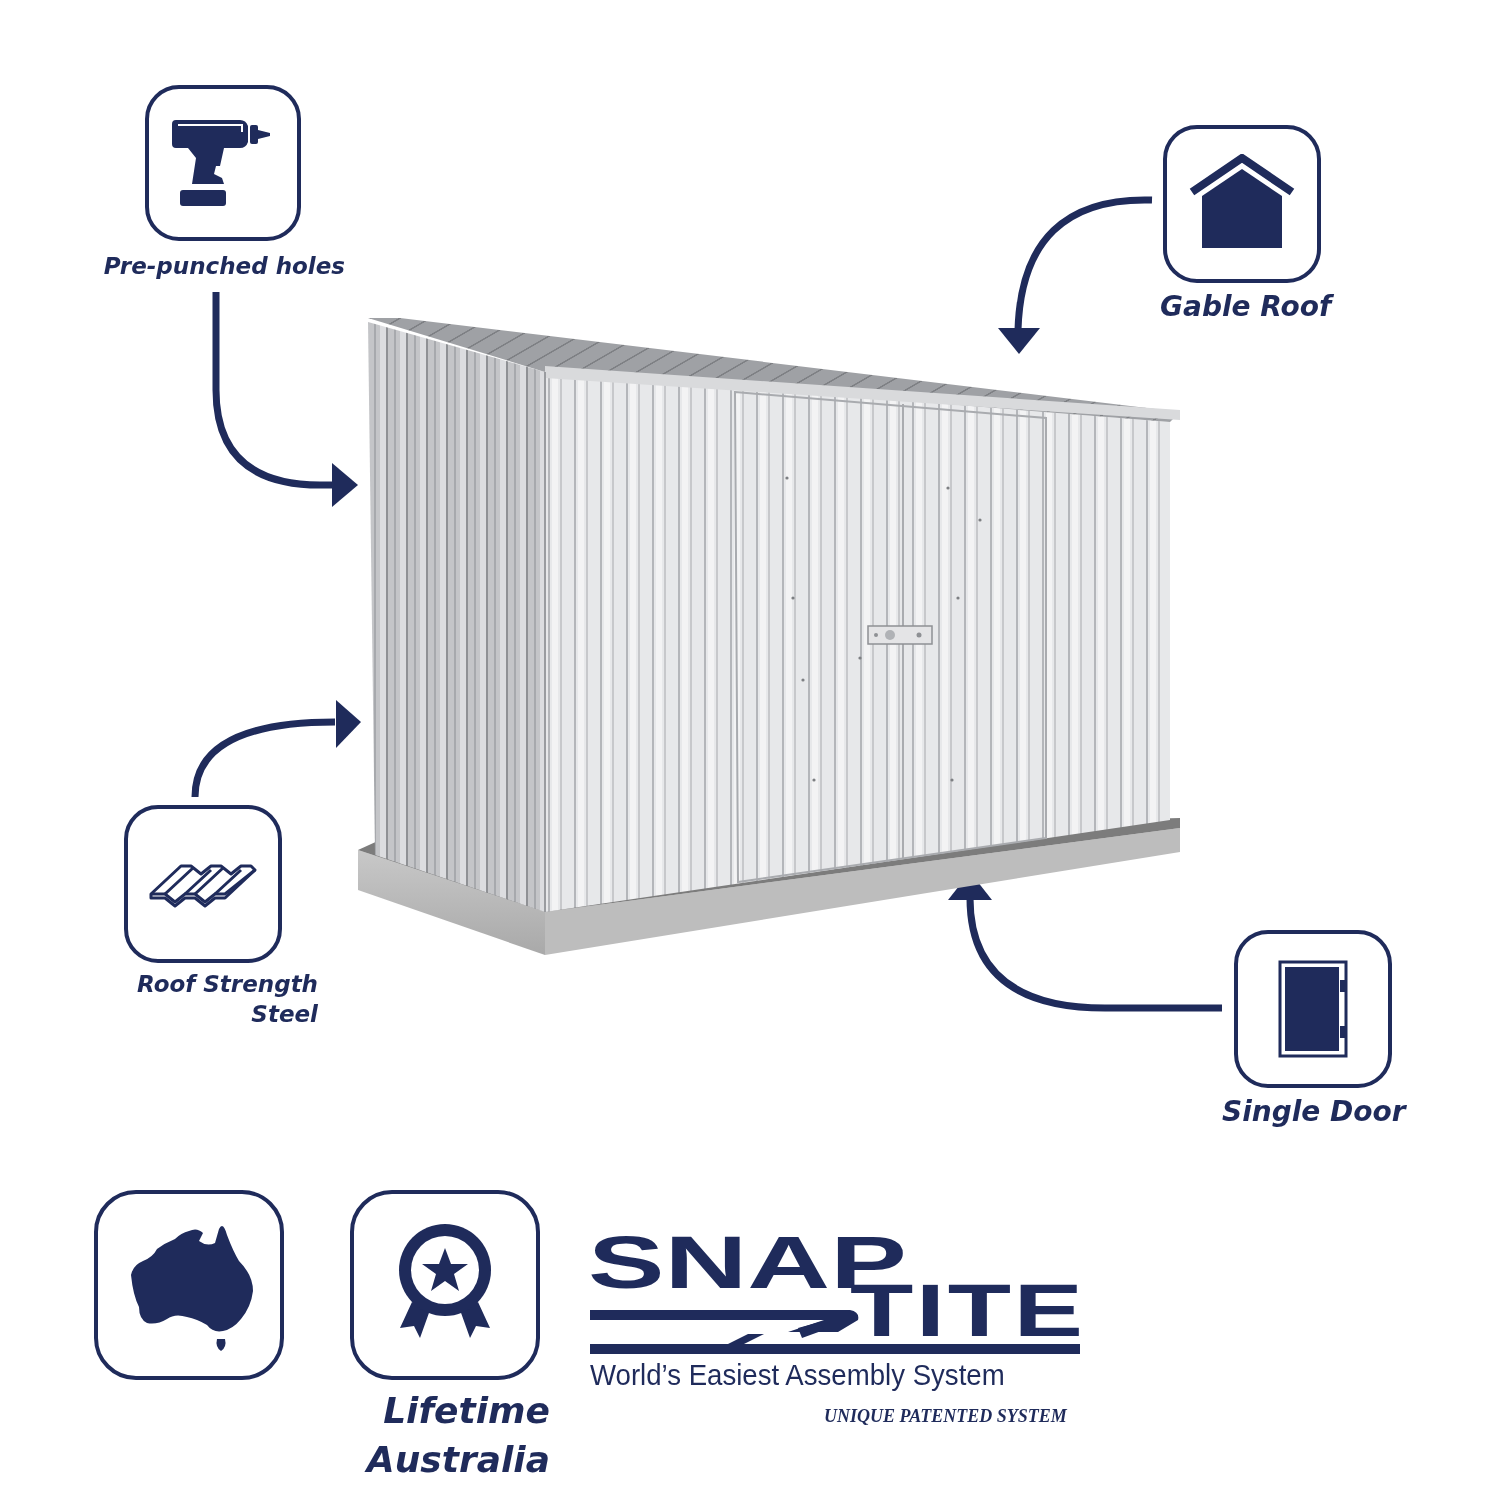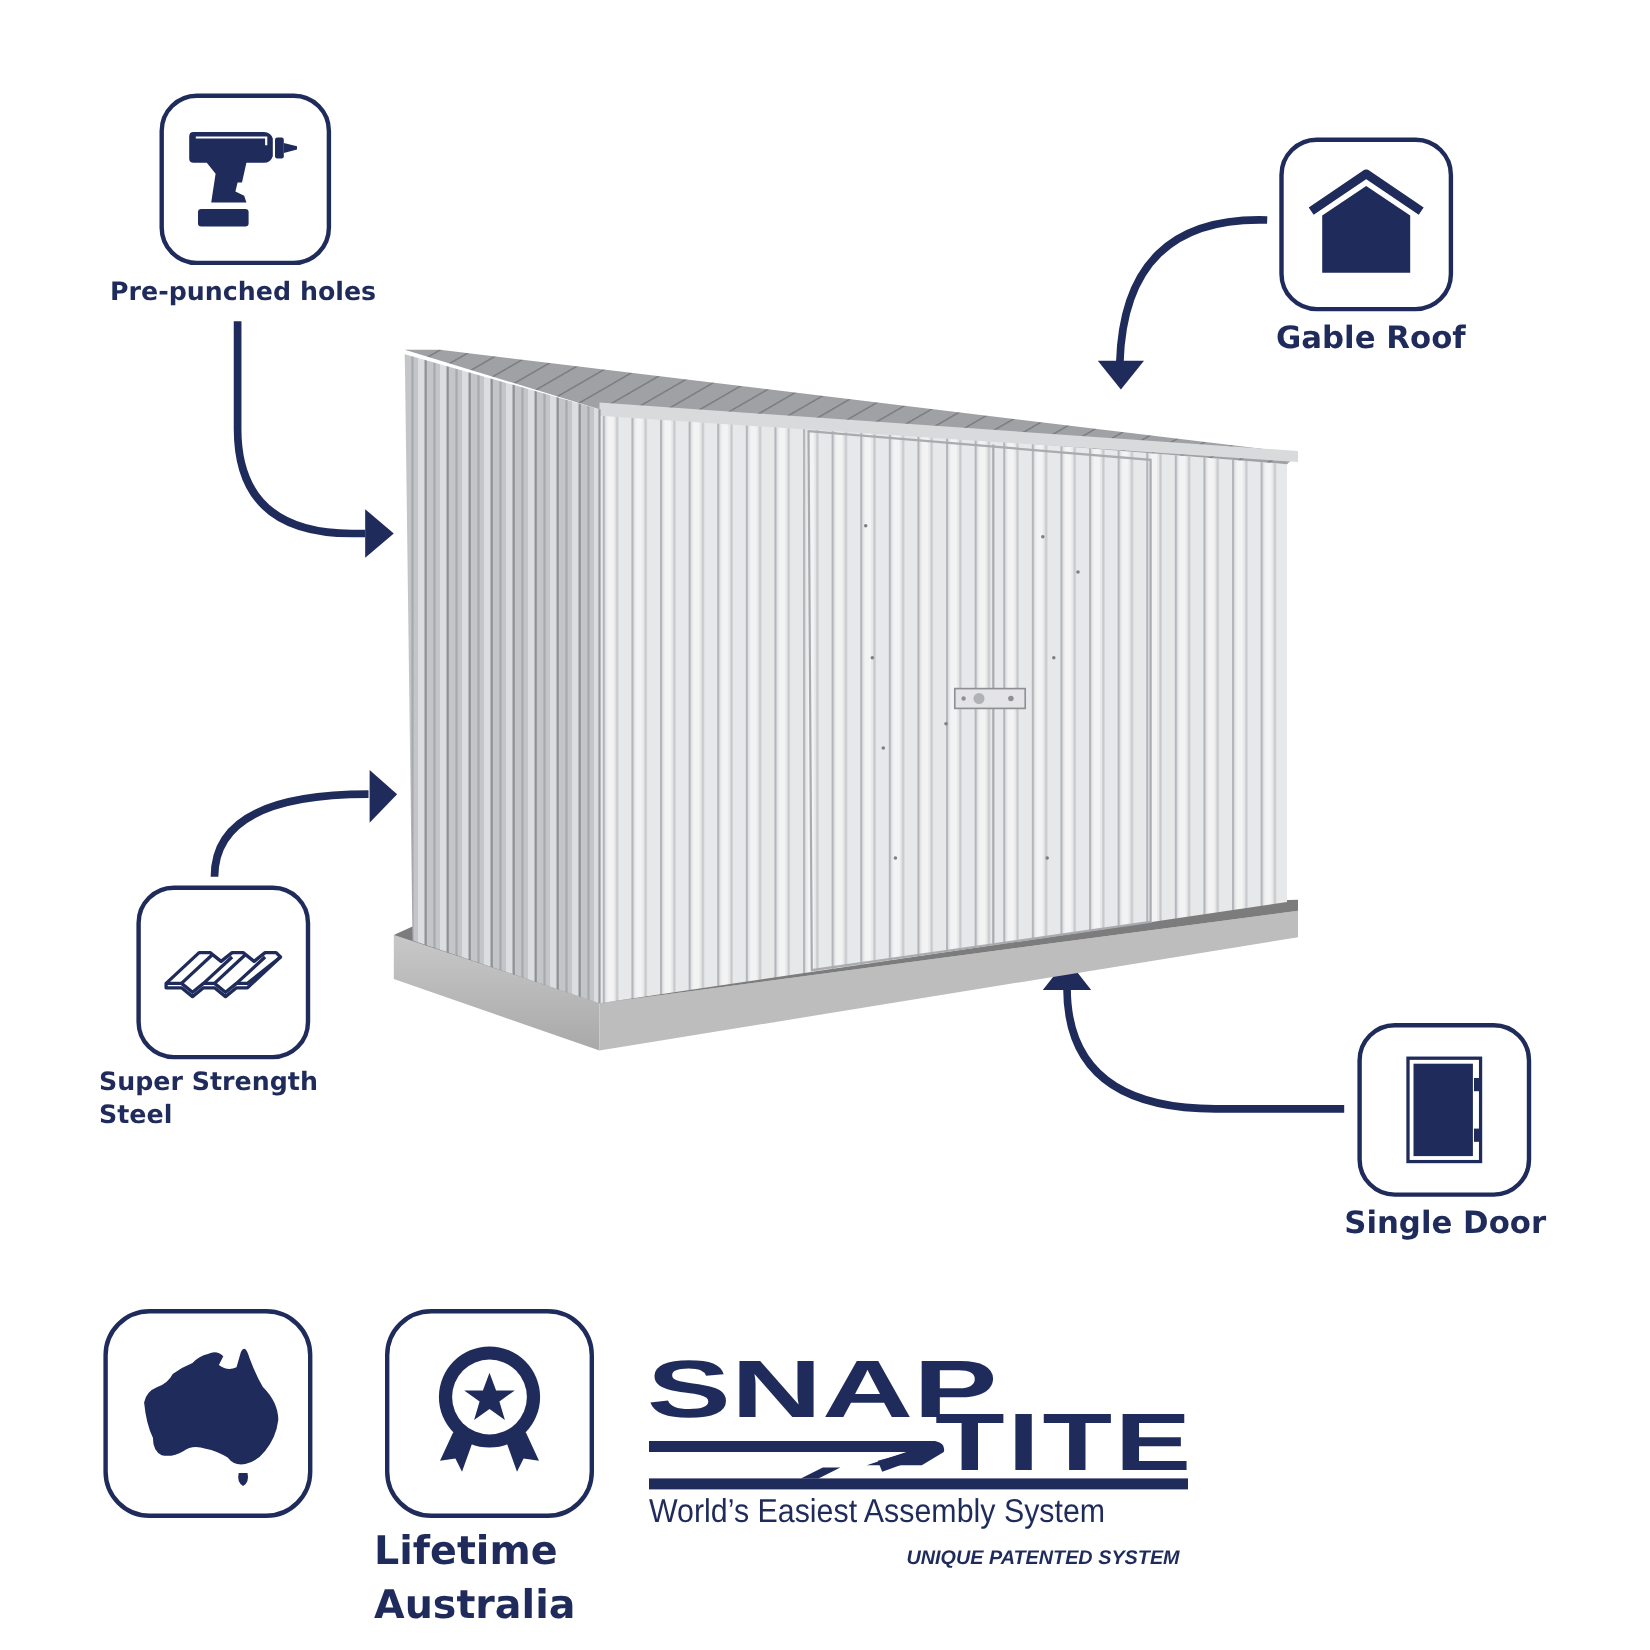--- a/index.html
+++ b/index.html
@@ -1,19 +1,19 @@
 <!DOCTYPE html>
 <html><head>
 <meta charset="utf-8">
 <style>
   html, body { margin: 0; padding: 0; background: #ffffff; }
   body { width: 1500px; height: 1500px; position: relative; overflow: hidden; font-family: "DejaVu Sans", sans-serif; color: #1f2b5b; }
   .abs { position: absolute; }
   .icon-box { position: absolute; border: 4px solid #1f2b5b; border-radius: 34px; background: #fff; box-sizing: border-box; display: flex; align-items: center; justify-content: center; }
-  .label { position: absolute; text-align: left; font-weight: bold; color: #1f2b5b; font-family: "DejaVu Sans", sans-serif; line-height: 1.3; white-space: nowrap; }
+  .label { position: absolute; text-align: right; font-weight: bold; color: #1f2b5b; font-family: "DejaVu Sans", sans-serif; line-height: 1.3; white-space: nowrap; font-style: italic; }
   .logo-word { position: absolute; font-family: "Liberation Sans", sans-serif; font-weight: bold; color: #1f2b5b; letter-spacing: 2px; }
   .tagline { position: absolute; font-family: "Liberation Sans", sans-serif; color: #1f2b5b; white-space: nowrap; }
   svg { display: block; }
 </style>
 </head>
 <body>
 
 <svg class="abs" style="left:0;top:0" width="1500" height="1500" viewBox="0 0 1500 1500">
   <g fill="none" stroke="#1f2b5b" stroke-width="7" stroke-linecap="butt">
 
@@ -118,21 +118,21 @@
 <div class="icon-box" style="left:124px;top:805px;width:158px;height:158px;">
   <svg width="110" height="56" viewBox="0 0 110 56">
     <g fill="none" stroke="#1f2b5b" stroke-width="3" stroke-linejoin="round">
       <path d="M3 38 L33 10 L43 10 L53 18 L63 10 L73 10 L83 18 L93 10 L103 10 L107 14 L77 42 L67 42 L57 50 L47 42 L37 42 L27 50 L17 42 L3 42 Z"></path>
       <path d="M3 38 L17 38 L27 46 L37 38 L47 38 L57 46 L67 38 L77 38 L107 14"></path>
       <path d="M17 38 L45 12 M37 38 L63 14 M47 38 L75 12 M67 38 L93 14"></path>
     </g>
   </svg>
 </div>
 <div class="label" style="left:90px;top:970px;width:228px;font-size:23px;">
-  <div>Super Strength</div>
+  <div>Roof Strength</div>
   <div>Steel</div>
 </div>
 
 <div class="icon-box" style="left:1234px;top:930px;width:158px;height:158px;">
   <svg width="70" height="98" viewBox="0 0 70 98">
     <rect x="2" y="2" width="66" height="94" fill="none" stroke="#1f2b5b" stroke-width="3"></rect>
     <rect x="7" y="7" width="54" height="84" fill="#1f2b5b"></rect>
     <rect x="62" y="20" width="6" height="12" fill="#1f2b5b"></rect>
     <rect x="62" y="66" width="6" height="12" fill="#1f2b5b"></rect>
   </svg>
@@ -172,14 +172,14 @@
   <div class="logo-word" style="left:262px;top:40px;font-size:74px;transform:scaleX(1.4);transform-origin:left top;letter-spacing:2px;">TITE</div>
   <svg class="abs" style="left:0;top:0" width="495" height="140" viewBox="0 0 495 140">
     <g fill="#1f2b5b">
       <path d="M2 82 L262 82 Q272 84 270 92 L250 104 L200 104 L236 92 L2 92 Z"></path>
       <polygon points="210,100 232,94 236,102 214,110"></polygon>
       <path d="M140 116 L160 106 L176 106 L156 116 Z"></path>
       <rect x="2" y="116" width="490" height="10"></rect>
     </g>
   </svg>
   <div class="tagline" style="left:2px;top:130px;font-size:30px;transform:scaleX(0.92);transform-origin:left top;">World’s Easiest Assembly System</div>
-  <div class="tagline" style="left:236px;top:178px;font-size:18px;font-weight:bold;font-style:italic;">UNIQUE PATENTED SYSTEM</div>
+  <div class="tagline" style="left:236px;top:178px;font-size:18px;font-weight:bold;font-style:italic;font-family:Liberation Serif, serif;">UNIQUE PATENTED SYSTEM</div>
 </div>
 
 </body></html>

